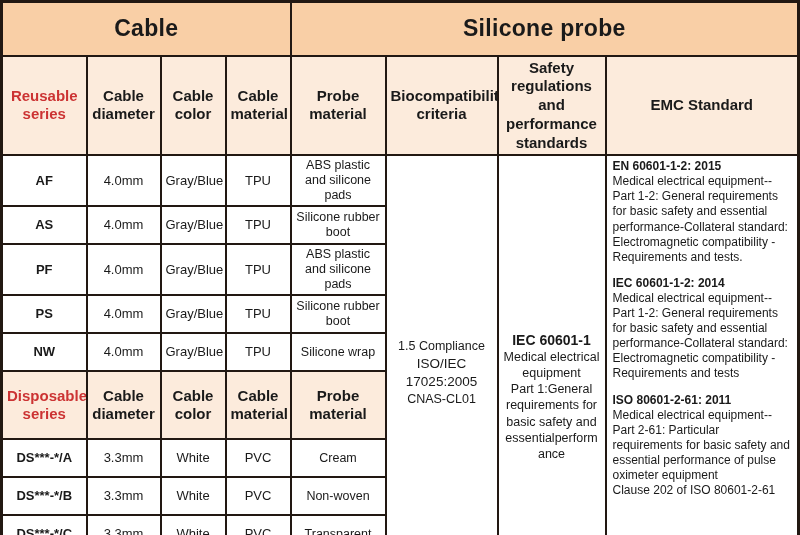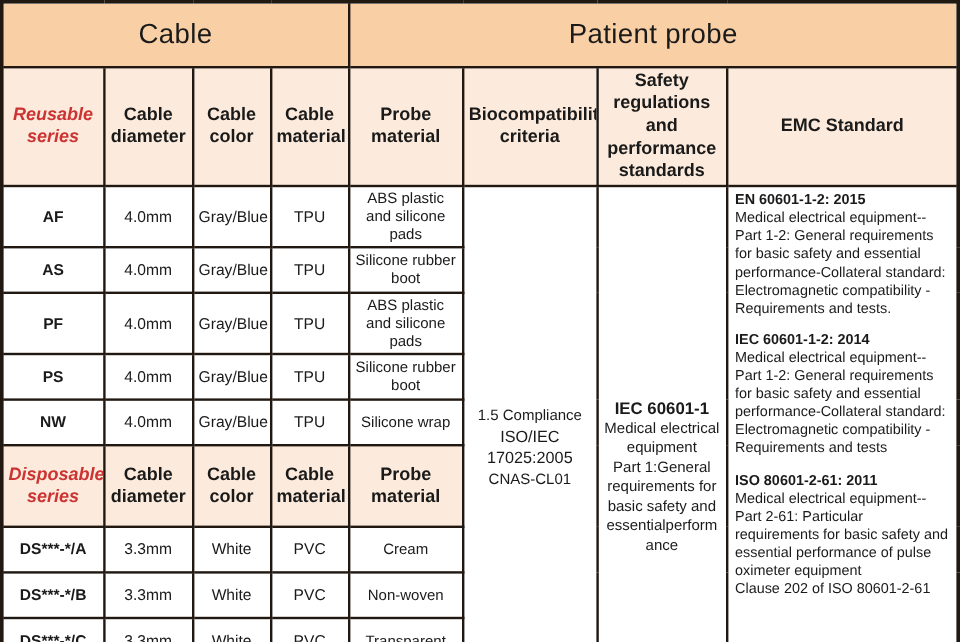--- a/index.html
+++ b/index.html
@@ -26,30 +26,30 @@
   
   tr.r-top   { height: 54px; }
   tr.r-head  { height: 71px; }
   tr.r-data  { height: 38px; }
   tr.r-dhead { height: 68px; }
 
   
   .top-header {
     background: #f9cfa6;
     font-size: 23px;
-    font-weight: normal;
+    font-weight: bold;
     letter-spacing: 0.3px;
   }
   .colhead {
     background: #fcebdc;
     font-weight: bold;
     font-size: 15px;
     line-height: 1.25;
   }
-  .colhead.red { color: #cc3333; font-style: italic; }
+  .colhead.red { color: #cc3333; }
 
   
   .cell { font-size: 13px; line-height: 1.2; border-radius: 25px; }
   .cell.series { font-weight: bold; }
   .cell.probe { font-size: 12.5px; }
 
   
   td.merged { background: #ffffff; }
   .bio-line { font-size: 12.5px; line-height: 1.35; }
   .bio-line.bold { font-weight: normal; font-size: 13.5px; }
@@ -88,21 +88,21 @@
       <col style="width:65px">
     <col style="width:95px">
       <col style="width:112px">
       <col style="width:108px">
       <col style="width:193px">
   </colgroup>
 
   <tbody>
       <tr class="r-top">
     <td colspan="4" class="top-header">Cable</td>
-    <td colspan="4" class="top-header">Patient probe</td>
+    <td colspan="4" class="top-header">Silicone probe</td>
   </tr>
 
   <tr class="r-head">
     <td class="colhead red">Reusable series</td>
     <td class="colhead">Cable diameter</td>
     <td class="colhead">Cable color</td>
     <td class="colhead">Cable material</td>
     <td class="colhead">Probe material</td>
     <td class="colhead">Biocompatibility criteria</td>
     <td class="colhead">Safety regulations and performance standards</td>

